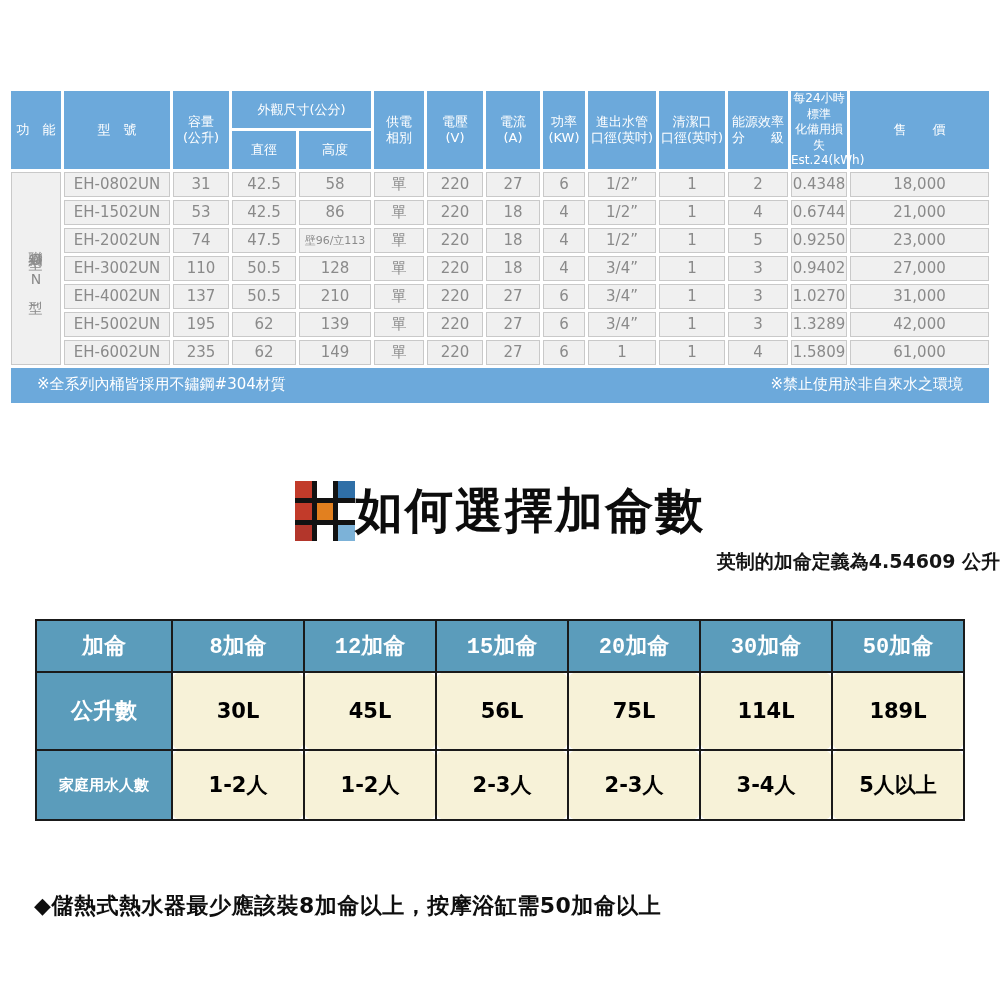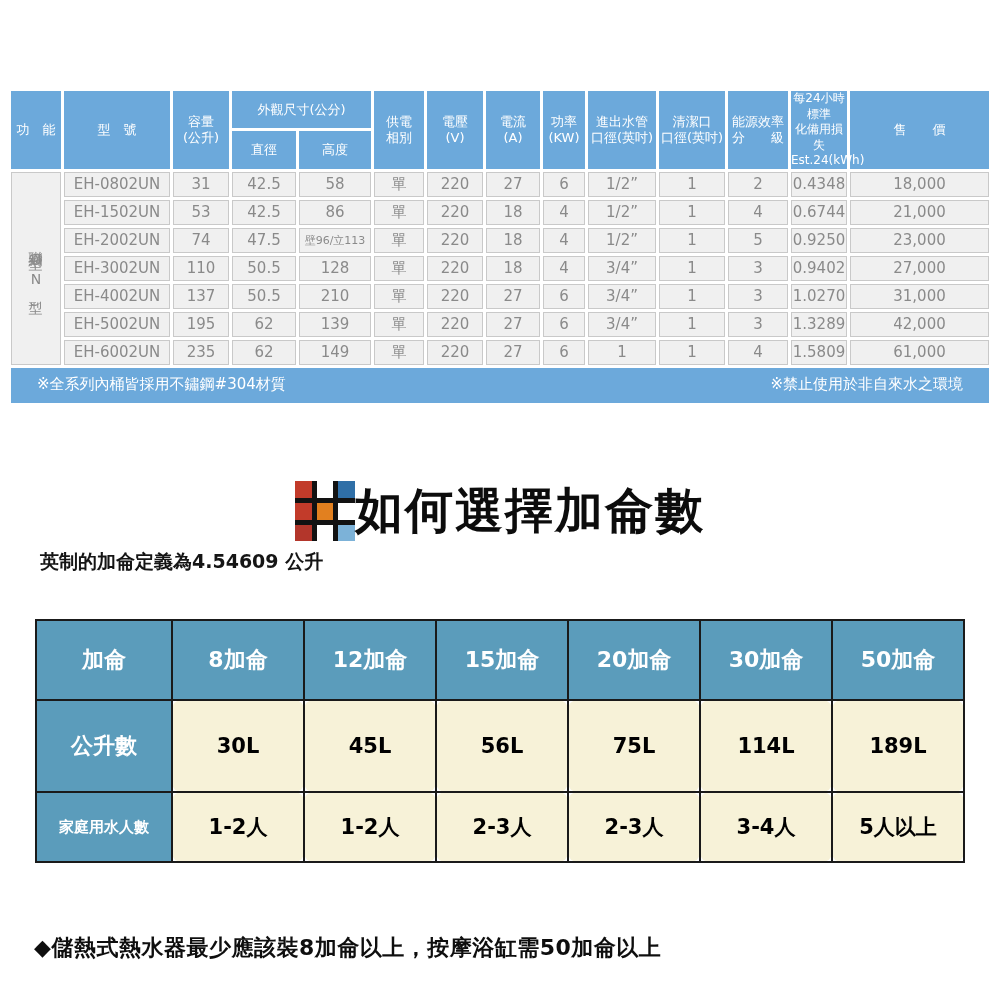--- a/index.html
+++ b/index.html
@@ -19,29 +19,29 @@
   .vert{writing-mode:vertical-rl;text-orientation:upright;letter-spacing:3px;font-size:14px;color:#8A8A8A;background:#F0F0F0;border:1px solid #C9C9C9;}
   .notes-band{margin:0 11px;background:#6CA9DB;color:#fff;padding:6px 26px 9px;font-size:15px;line-height:1.35;}
   .notes-l1{display:flex;justify-content:space-between;}
   .notes-l2{text-align:center;}
 
   
   .gallon-head{margin-top:76px;display:flex;align-items:center;justify-content:center;gap:0;}
   .cube{width:60px;height:60px;display:grid;grid-template-columns:repeat(3,1fr);grid-template-rows:repeat(3,1fr);gap:5px;background:#121212;}
   .cube span{display:block;}
   .gallon-title{font-size:48px;font-weight:bold;color:#0c0c0c;letter-spacing:2px;}
-  .gallon-sub{text-align:left;font-size:19px;font-weight:bold;color:#151515;margin-top:6px;padding-left:40px;}
+  .gallon-sub{text-align:right;font-size:19px;font-weight:bold;color:#151515;margin-top:6px;padding-left:40px;}
 
   
   table.gallon{border-collapse:collapse;margin:44px auto 0;width:928px;table-layout:fixed;}
   table.gallon td{border:2px solid #1A1A1A;text-align:center;vertical-align:middle;}
   .g-blue{background:#5B9CBB;color:#fff;font-size:22px;font-weight:600;}
   .g-cream{background:#F7F2D8;color:#000;font-size:21px;font-weight:700;border-radius:9px;}
-  .g-row1{height:80px;}
-  .g-row2{height:92px;}
+  .g-row1{height:52px;font-family:Liberation Mono, monospace;}
+  .g-row2{height:78px;}
   .g-row3{height:70px;}
   .g-small{font-size:15px;}
 
   
   .footnotes{margin:70px 0 0 34px;}
   .footnotes p{margin:0 0 31px 0;font-size:22px;font-weight:600;color:#0e0e0e;letter-spacing:0.5px;}
 </style>
 </head>
 <body>
 

